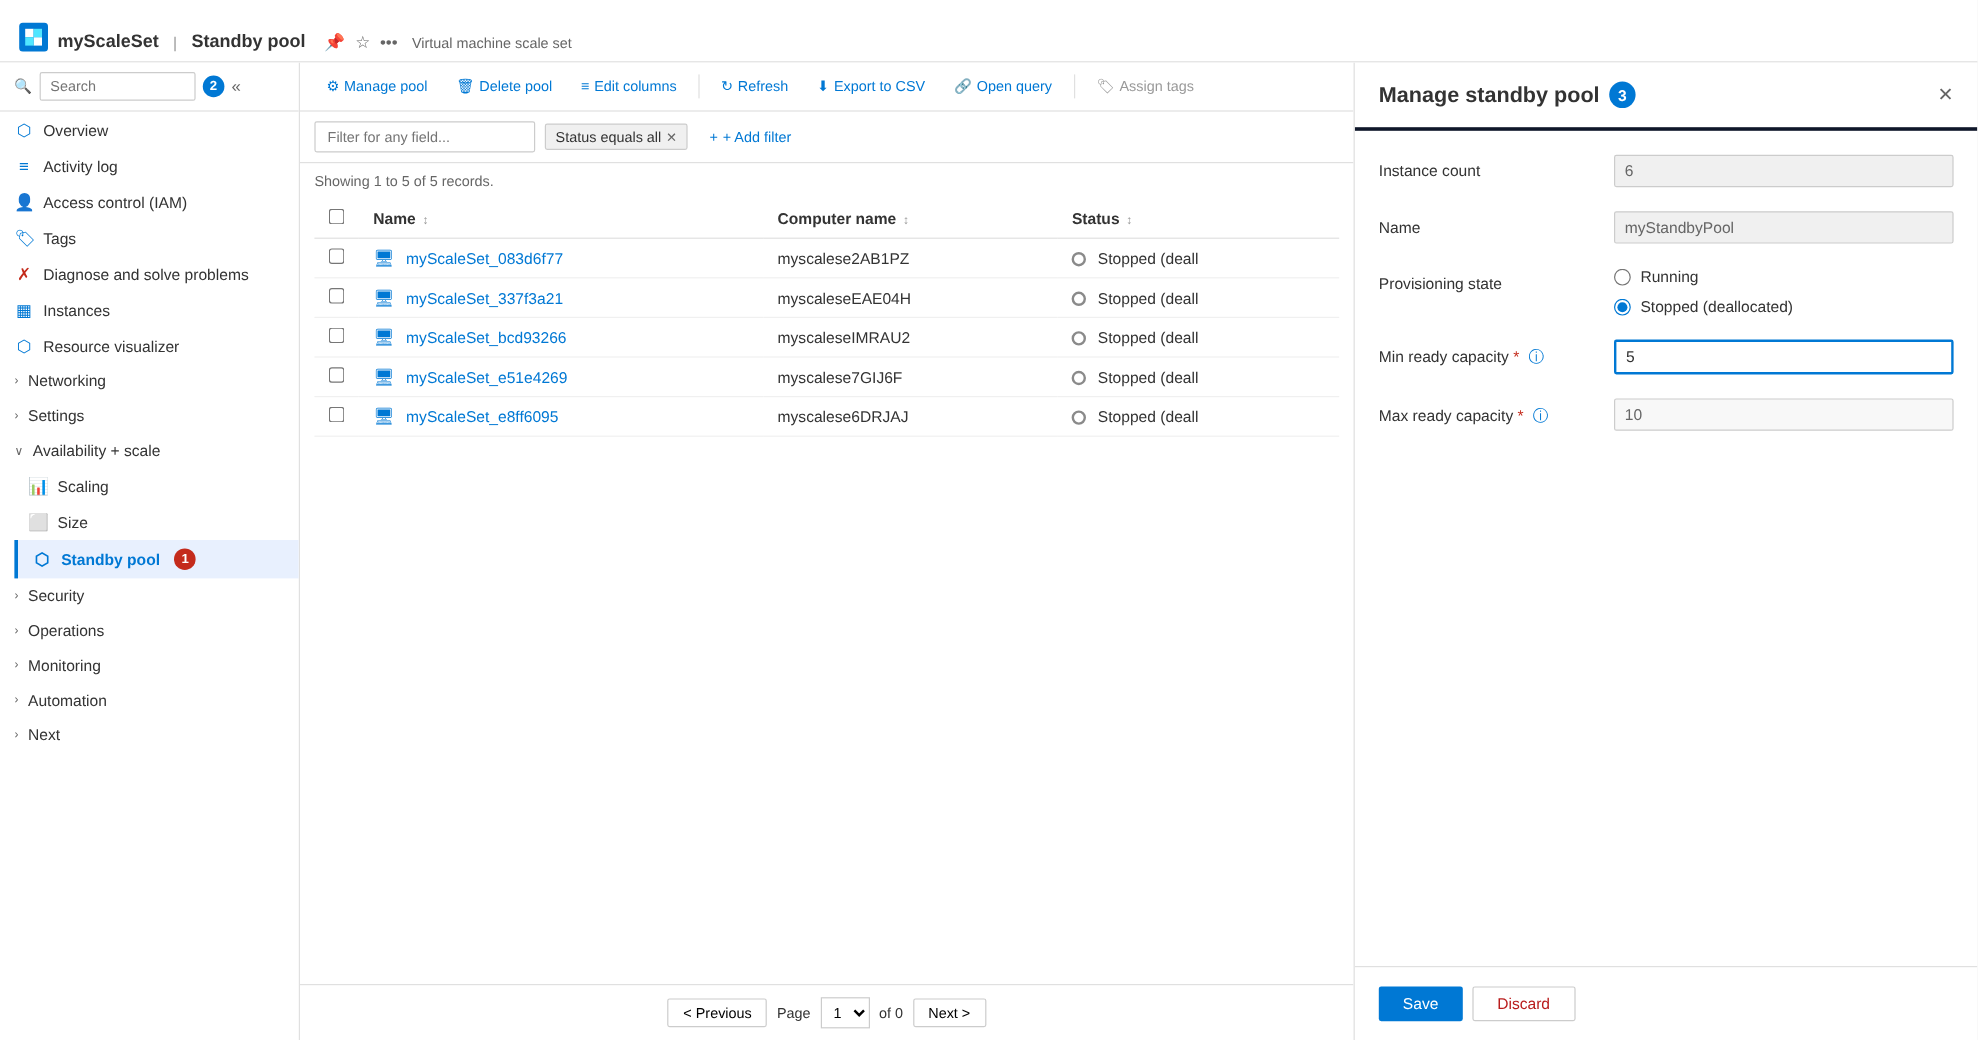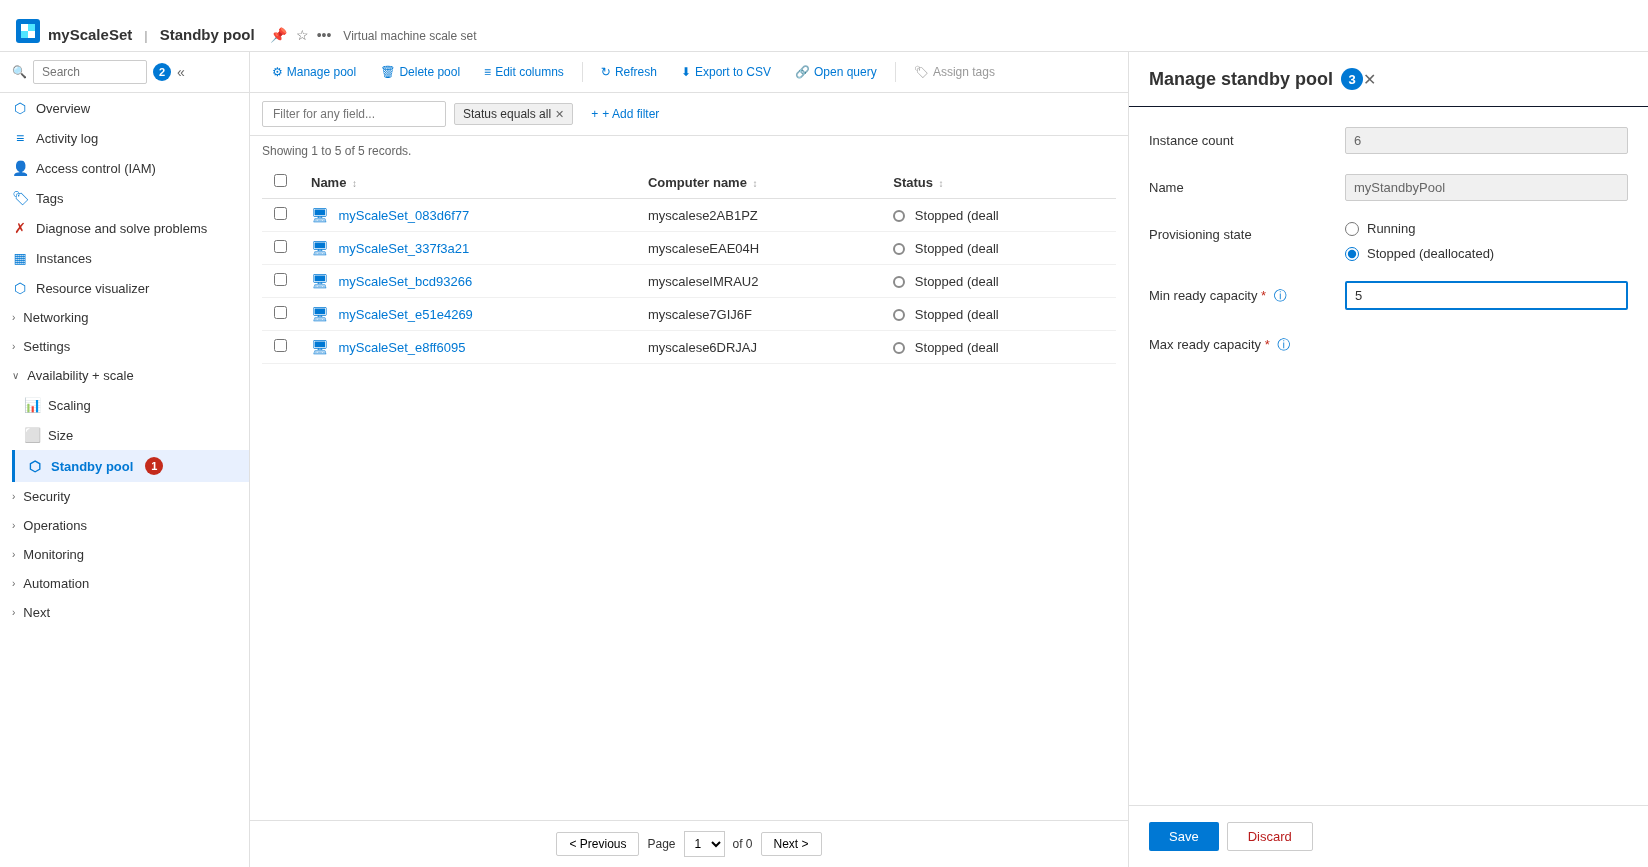--- a/index.html
+++ b/index.html
@@ -239,22 +239,23 @@
       background: #fff;
       border-left: 1px solid #e0e0e0;
       display: flex;
       flex-direction: column;
       flex-shrink: 0;
       overflow-y: auto;
     }
     .panel-header {
       display: flex;
       align-items: center;
+      justify-content: space-between;
       padding: 16px 20px;
-      border-bottom: 1px solid #0f172a;
+      border-bottom: 3px solid #0f172a;
       flex-shrink: 0;
     }
     .panel-title-area { display: flex; align-items: center; gap: 8px; }
     .panel-title { font-size: 18px; font-weight: 600; color: #333; }
     .badge-3 {
       background: #0078d4;
       color: white;
       border-radius: 50%;
       width: 22px; height: 22px;
       display: flex; align-items: center; justify-content: center;
@@ -367,21 +368,21 @@
   <div style="margin-left:4px;">
     <div style="font-size:12px; color:#666;">Virtual machine scale set</div>
   </div>
 </div>
 
 <div class="main-layout">
 
   <div class="sidebar">
     <div class="sidebar-search">
       <span style="color:#666; font-size:12px;">🔍</span>
-      <input type="text" style="border: 1px solid rgb(204, 204, 204); padding: 4px 8px; width: 114px; font-size: 12px; border-radius: 2px; outline: none;" placeholder="Search">
+      <input type="text" style="border: 1px solid rgb(204, 204, 204); padding: 4px 8px; width: 130px; font-size: 12px; border-radius: 2px; outline: none;" placeholder="Search">
       <div class="sidebar-badge-2">2</div>
       <span style="color:#666; cursor:pointer; font-size:14px;">«</span>
     </div>
 
     <div class="nav-item">
       <span class="icon">⬡</span>
       <span>Overview</span>
     </div>
     <div class="nav-item">
       <span class="icon">≡</span>
@@ -672,20 +673,23 @@
           <input class="form-input-active" type="number" value="5" style="">
         </div>
       </div>
 
       <div class="form-row">
         <div class="form-label">
           <span>Max ready capacity</span>
           <span class="required-star"> *</span>
           <span style="color:#0078d4; cursor:pointer; margin-left:4px;">ⓘ</span>
         </div>
+        <div class="form-value">
+          <input class="form-input" type="number" value="10" style="">
+        </div>
       </div>
     </div>
 
     <div class="panel-footer">
       <button class="btn-save">Save</button>
       <button class="btn-discard">Discard</button>
     </div>
   </div>
 
 </div>

